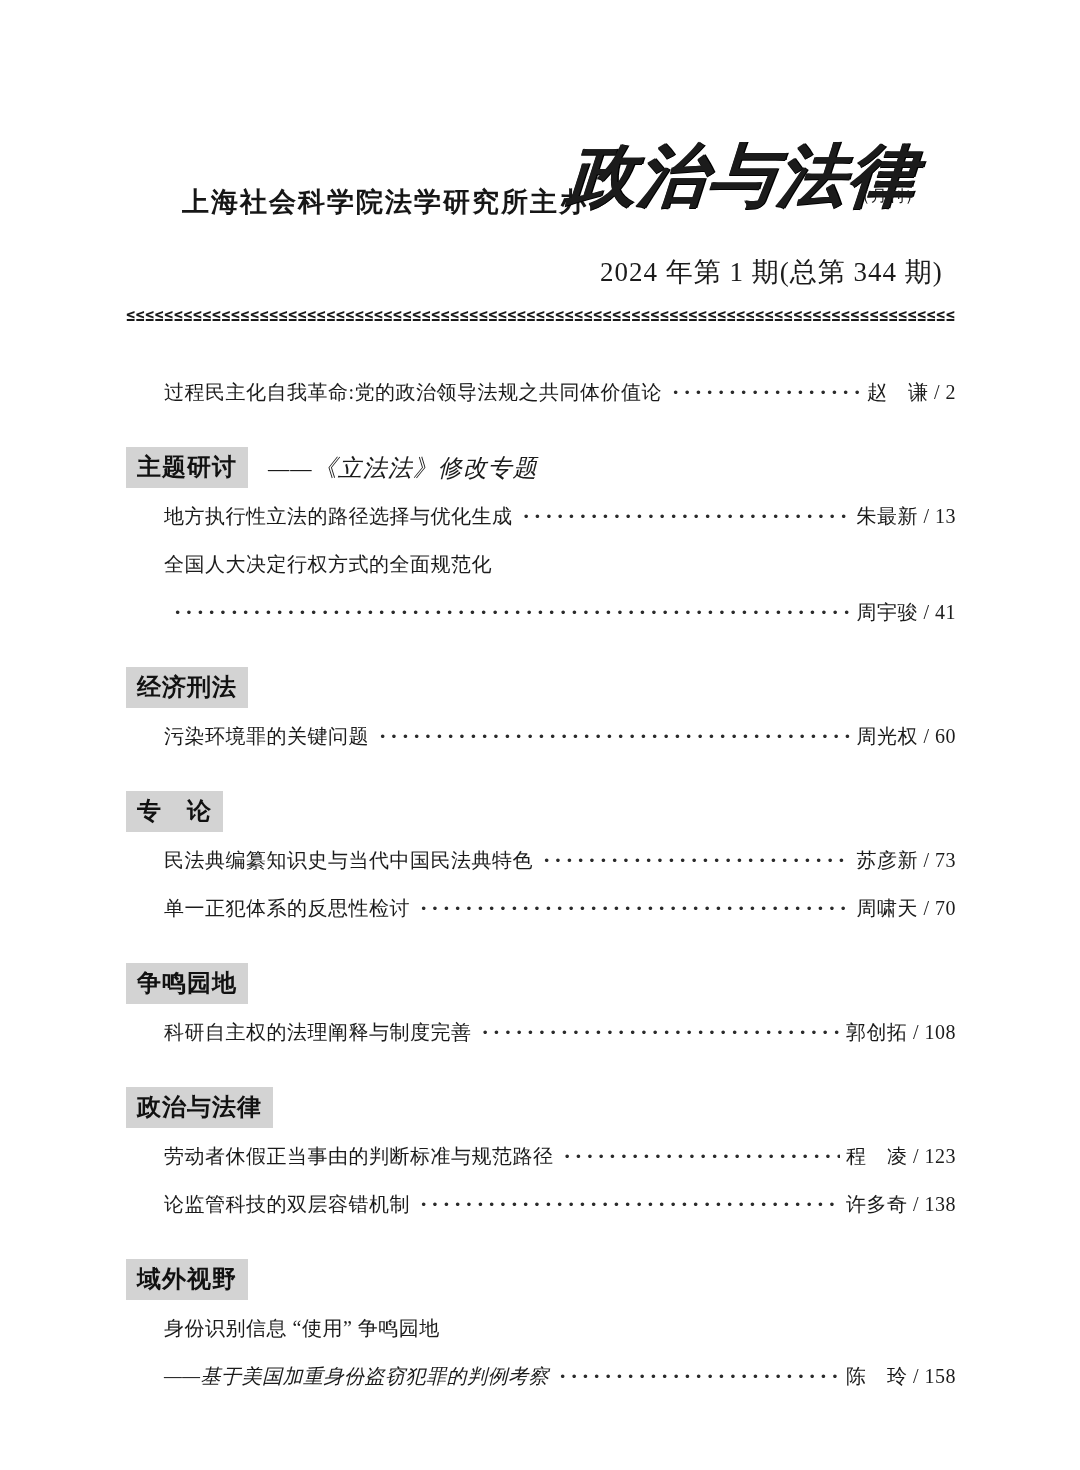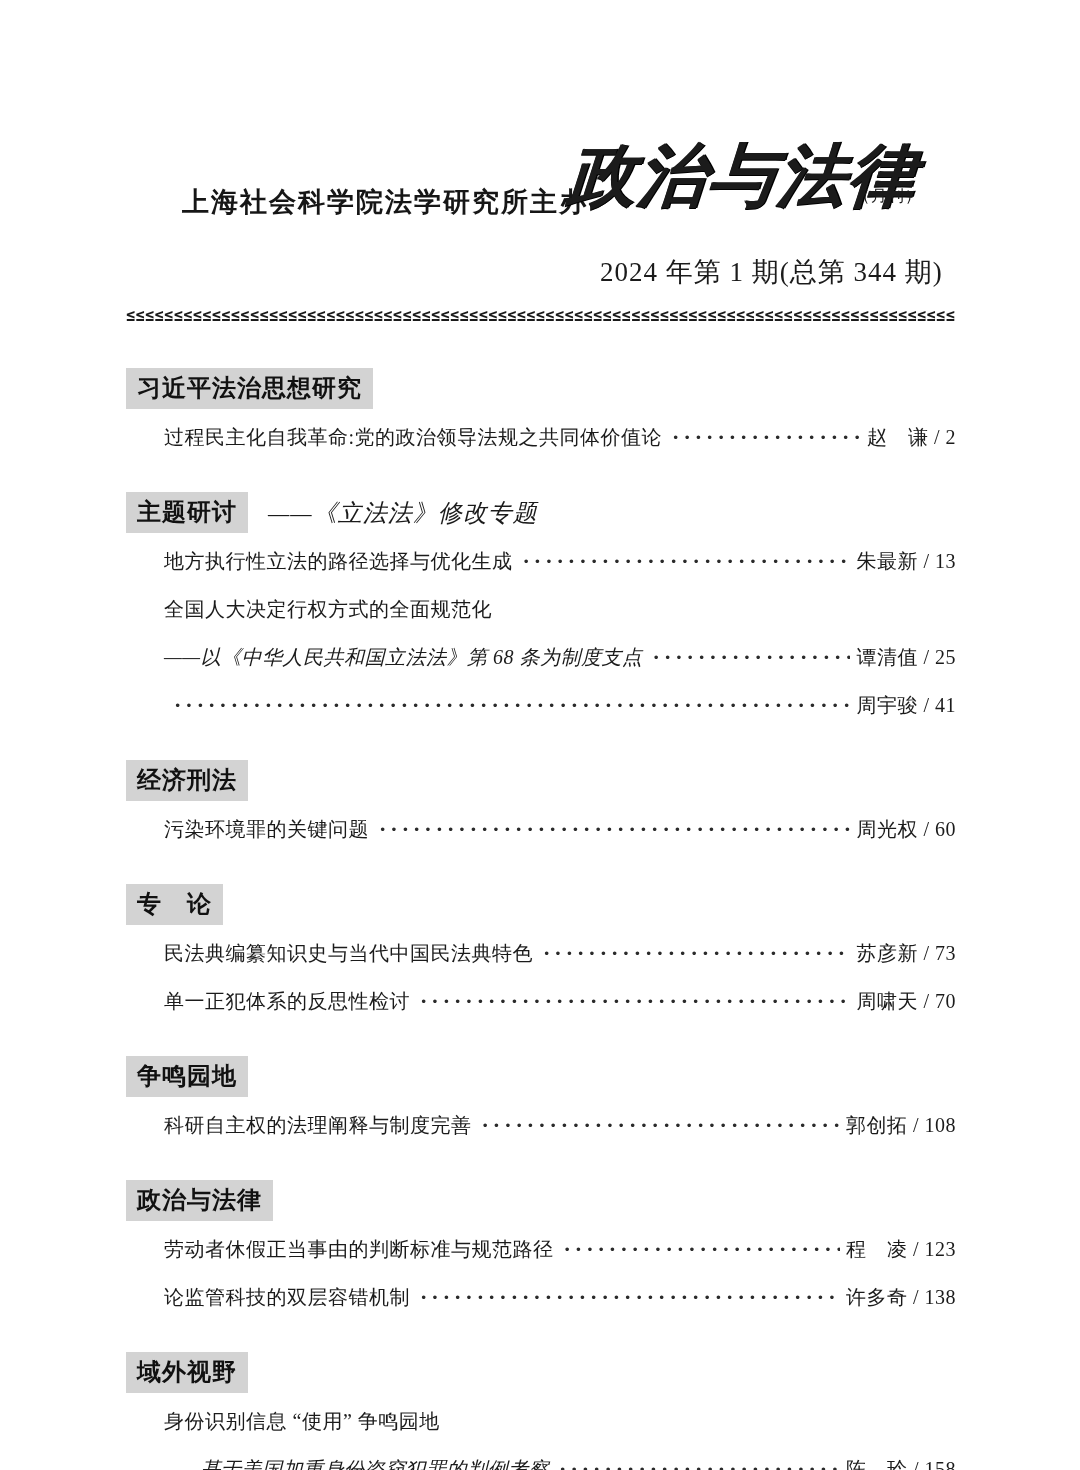--- a/index.html
+++ b/index.html
@@ -131,23 +131,20 @@
       <div class="organizer">上海社会科学院法学研究所主办</div>
       <div class="masthead">政治与法律</div>
       <div class="masthead-suffix">（月刊）</div>
       <div class="issue-line">2024 年第 1 期(总第 344 期)</div>
     </div>
 
     <div class="separator">≤≤≤≤≤≤≤≤≤≤≤≤≤≤≤≤≤≤≤≤≤≤≤≤≤≤≤≤≤≤≤≤≤≤≤≤≤≤≤≤≤≤≤≤≤≤≤≤≤≤≤≤≤≤≤≤≤≤≤≤≤≤≤≤≤≤≤≤≤≤≤≤≤≤≤≤≤≤≤≤≤≤≤≤≤≤≤≤≤≤</div>
 
     <div class="sections" id="sections">
         <div class="section-block">
-          <div class="section-head">
-            <span class="section-label">习近平法治思想研究</span>
-          </div>
           <div class="entries">
             <div class="toc-row">
               <span class="row-text">过程民主化自我革命:党的政治领导法规之共同体价值论</span>
               <span class="leader"></span>
               <span class="author-page">赵　谦 / 2</span>
             </div>
           </div>
         </div>
         <div class="section-block">
           <div class="section-head">
@@ -157,25 +154,20 @@
           <div class="entries">
             <div class="toc-row">
               <span class="row-text">地方执行性立法的路径选择与优化生成</span>
               <span class="leader"></span>
               <span class="author-page">朱最新 / 13</span>
             </div>
             <div class="toc-row">
               <span class="row-text">全国人大决定行权方式的全面规范化</span>
             </div>
             <div class="toc-row">
-              <span class="row-text kai">——以《中华人民共和国立法法》第 68 条为制度支点</span>
-              <span class="leader"></span>
-              <span class="author-page">谭清值 / 25</span>
-            </div>
-            <div class="toc-row">
               <span class="leader"></span>
               <span class="author-page">周宇骏 / 41</span>
             </div>
           </div>
         </div>
         <div class="section-block">
           <div class="section-head">
             <span class="section-label">经济刑法</span>
           </div>
           <div class="entries">

